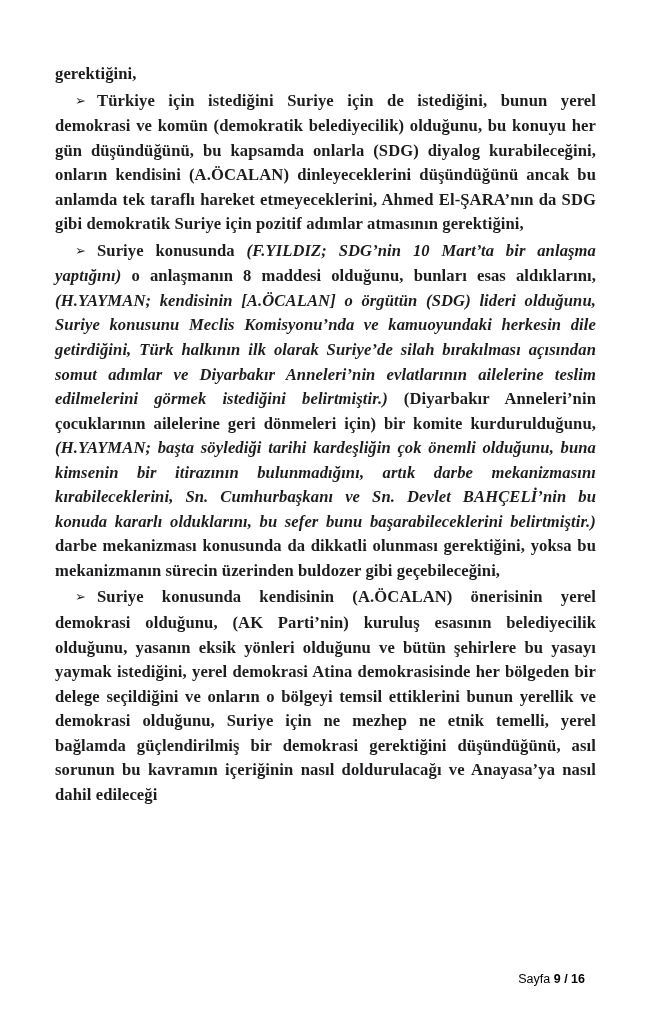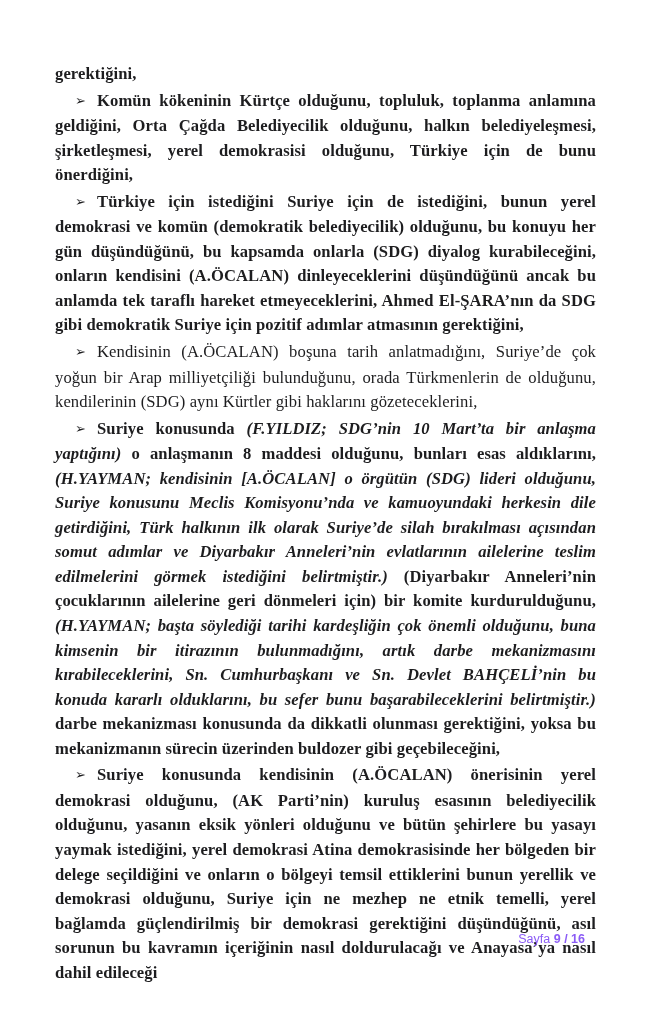--- a/index.html
+++ b/index.html
@@ -39,37 +39,35 @@
     font-size: 13px;
     transform: translateY(-1px);
   }
   .run.bold { font-weight: 700; }
   .run.regular { font-weight: 400; }
   .run.bold-italic { font-weight: 700; font-style: italic; }
   .bullet.bold { font-weight: 700; }
   .bullet.regular { font-weight: 400; }
   .footer {
     position: absolute;
-    top: 932px;
+    top: 972px;
     right: 66px;
     font-family: "Liberation Sans", sans-serif;
     font-size: 12.5px;
-    color: #8b5cf6;
+    color: #000000;
   }
   .footer .pagenum { font-weight: 700; }
 </style>
 </head>
 <body>
 
 <div class="page">
   <div class="content">
       <p class="para"><span class="run bold">gerektiğini,</span></p>
-      <p class="para bulleted"><span class="bullet bold">➢</span><span class="run bold">Komün kökeninin Kürtçe olduğunu, topluluk, toplanma anlamına geldiğini, Orta Çağda Belediyecilik olduğunu, halkın belediyeleşmesi, şirketleşmesi, yerel demokrasisi olduğunu, Türkiye için de bunu önerdiğini,</span></p>
       <p class="para bulleted"><span class="bullet bold">➢</span><span class="run bold">Türkiye için istediğini Suriye için de istediğini, bunun yerel demokrasi ve komün (demokratik belediyecilik) olduğunu, bu konuyu her gün düşündüğünü, bu kapsamda onlarla (SDG) diyalog kurabileceğini, onların kendisini (A.ÖCALAN) dinleyeceklerini düşündüğünü ancak bu anlamda tek taraflı hareket etmeyeceklerini, Ahmed El-ŞARA’nın da SDG gibi demokratik Suriye için pozitif adımlar atmasının gerektiğini,</span></p>
-      <p class="para bulleted"><span class="bullet regular">➢</span><span class="run regular">Kendisinin (A.ÖCALAN) boşuna tarih anlatmadığını, Suriye’de çok yoğun bir Arap milliyetçiliği bulunduğunu, orada Türkmenlerin de olduğunu, kendilerinin (SDG) aynı Kürtler gibi haklarını gözeteceklerini,</span></p>
       <p class="para bulleted"><span class="bullet bold">➢</span><span class="run bold">Suriye konusunda </span><span class="run bold-italic">(F.YILDIZ; SDG’nin 10 Mart’ta bir anlaşma yaptığını)</span><span class="run bold"> o anlaşmanın 8 maddesi olduğunu, bunları esas aldıklarını, </span><span class="run bold-italic">(H.YAYMAN; kendisinin [A.ÖCALAN] o örgütün (SDG) lideri olduğunu, Suriye konusunu Meclis Komisyonu’nda ve kamuoyundaki herkesin dile getirdiğini, Türk halkının ilk olarak Suriye’de silah bırakılması açısından somut adımlar ve Diyarbakır Anneleri’nin evlatlarının ailelerine teslim edilmelerini görmek istediğini belirtmiştir.)</span><span class="run bold"> (Diyarbakır Anneleri’nin çocuklarının ailelerine geri dönmeleri için) bir komite kurdurulduğunu, </span><span class="run bold-italic">(H.YAYMAN; başta söylediği tarihi kardeşliğin çok önemli olduğunu, buna kimsenin bir itirazının bulunmadığını, artık darbe mekanizmasını kırabileceklerini, Sn. Cumhurbaşkanı ve Sn. Devlet BAHÇELİ’nin bu konuda kararlı olduklarını, bu sefer bunu başarabileceklerini belirtmiştir.)</span><span class="run bold"> darbe mekanizması konusunda da dikkatli olunması gerektiğini, yoksa bu mekanizmanın sürecin üzerinden buldozer gibi geçebileceğini,</span></p>
       <p class="para bulleted"><span class="bullet bold">➢</span><span class="run bold">Suriye konusunda kendisinin (A.ÖCALAN) önerisinin yerel demokrasi olduğunu, (AK Parti’nin) kuruluş esasının belediyecilik olduğunu, yasanın eksik yönleri olduğunu ve bütün şehirlere bu yasayı yaymak istediğini, yerel demokrasi Atina demokrasisinde her bölgeden bir delege seçildiğini ve onların o bölgeyi temsil ettiklerini bunun yerellik ve demokrasi olduğunu, Suriye için ne mezhep ne etnik temelli, yerel bağlamda güçlendirilmiş bir demokrasi gerektiğini düşündüğünü, asıl sorunun bu kavramın içeriğinin nasıl doldurulacağı ve Anayasa’ya nasıl dahil edileceği</span></p>
     </div>
   <div class="footer">
     <span>Sayfa </span>
     <span class="pagenum">9 / 16</span>
   </div>
 </div>
 
 </body></html>

